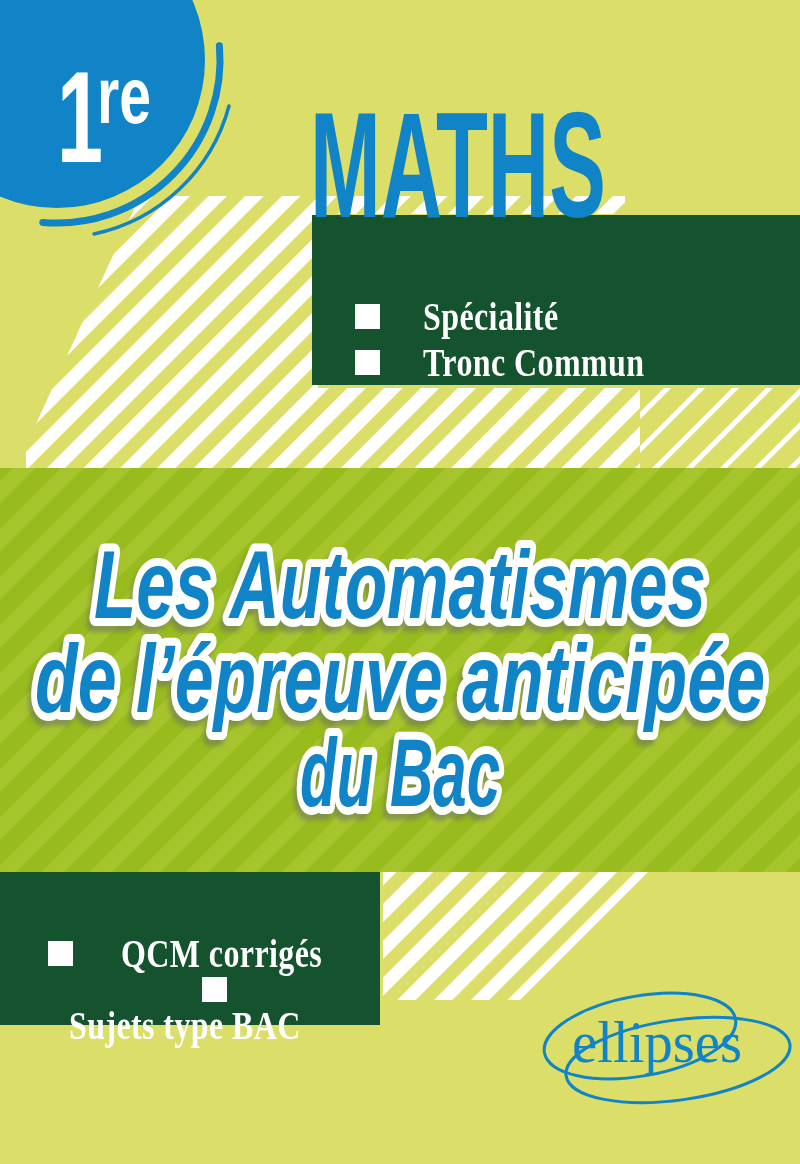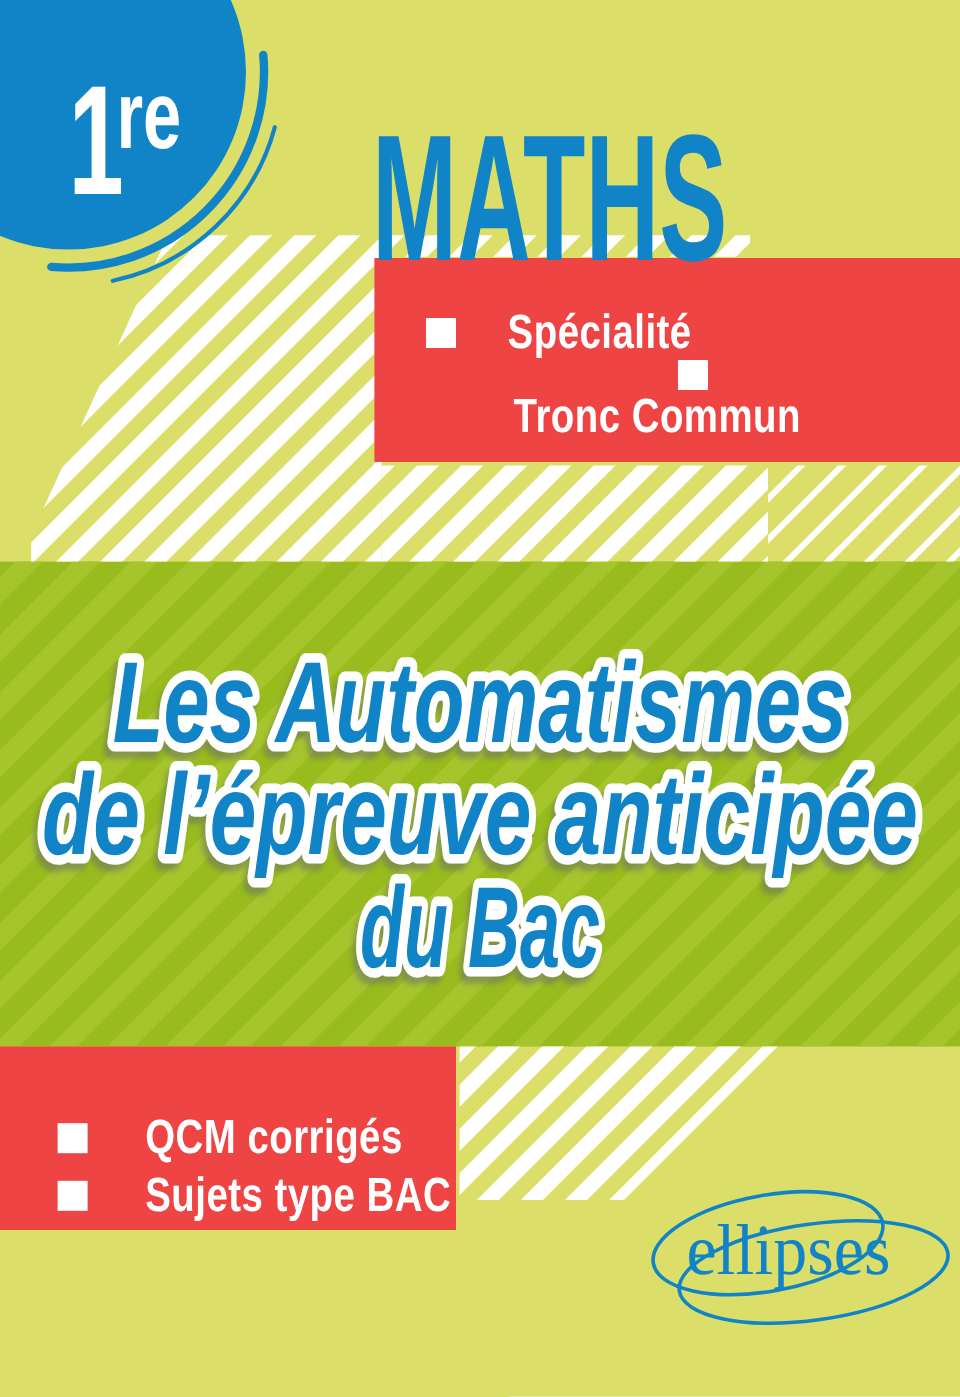--- a/index.html
+++ b/index.html
@@ -6,23 +6,24 @@
   .cover{
     position:relative;
     width:800px;height:1164px;
     background:#dbde68;
     overflow:hidden;
     font-family:"Liberation Sans",sans-serif;
   }
   svg.layer{position:absolute;left:0;top:0;pointer-events:none;}
   .box{
     position:absolute;
-    background:#ef4444;
-    display:flex;flex-direction:column;justify-content:center;
+    background:#14532d;
+    display:flex;flex-direction:column;justify-content:flex-end;
     z-index:2;
+    font-family:Liberation Serif, serif;
   }
   .row{display:flex;align-items:center;}
   .bullet{width:25px;height:25px;background:#ffffff;flex:none;}
   .row-label{
     color:#ffffff;font-weight:bold;font-size:40px;
     transform:scaleX(0.80);transform-origin:left center;
     white-space:nowrap;letter-spacing:0.5px;
   }
   #bg{z-index:1;}
   #fg{z-index:3;}
@@ -64,32 +65,32 @@
       <ellipse cx="678" cy="1060" rx="113" ry="40" fill="none" stroke="#1084c6" stroke-width="3" transform="rotate(-8 678 1060)"></ellipse>
       <text x="657" y="1062" text-anchor="middle" font-family="Liberation Serif, serif" font-size="60" textLength="170" lengthAdjust="spacingAndGlyphs" fill="#1084c6">ellipses</text>
     </g>
   </svg>
 
   <div class="box" style="left:312px;top:215px;width:488px;height:170px;">
     <div class="row" style="height:46px;">
       <span class="bullet" style="margin-left:43px;"></span>
       <span class="row-label" style="margin-left:43px;">Spécialité</span>
     </div>
-    <div class="row" style="height:46px;flex-direction:column;">
+    <div class="row" style="height:46px;">
       <span class="bullet" style="margin-left:43px;"></span>
       <span class="row-label" style="margin-left:43px;">Tronc Commun</span>
     </div>
   </div>
 
   <div class="box" style="left:0;top:872px;width:380px;height:153px;">
     <div class="row" style="height:48px;margin-top:48px;">
       <span class="bullet" style="margin-left:48px;"></span>
       <span class="row-label" style="margin-left:48px;">QCM corrigés</span>
     </div>
-    <div class="row" style="height:48px;">
+    <div class="row" style="height:48px;flex-direction:column;">
       <span class="bullet" style="margin-left:48px;"></span>
       <span class="row-label" style="margin-left:48px;">Sujets type BAC</span>
     </div>
   </div>
 
   <svg id="fg" class="layer" width="800" height="1164" viewBox="0 0 800 1164" font-family="Liberation Sans, sans-serif">
     <text x="458" y="217" text-anchor="middle" font-size="150" font-weight="bold" textLength="296" lengthAdjust="spacingAndGlyphs" fill="#1084c6">MATHS</text>
 
     <g style="filter: drop-shadow(-3px 6px 2px rgba(105,105,105,0.5));" font-size="96" font-weight="bold" font-style="italic" stroke="#ffffff" stroke-width="16" paint-order="stroke" stroke-linejoin="round" text-anchor="middle">
       <text x="400" y="618" textLength="612" lengthAdjust="spacingAndGlyphs" fill="#1084c6">Les Automatismes</text>

